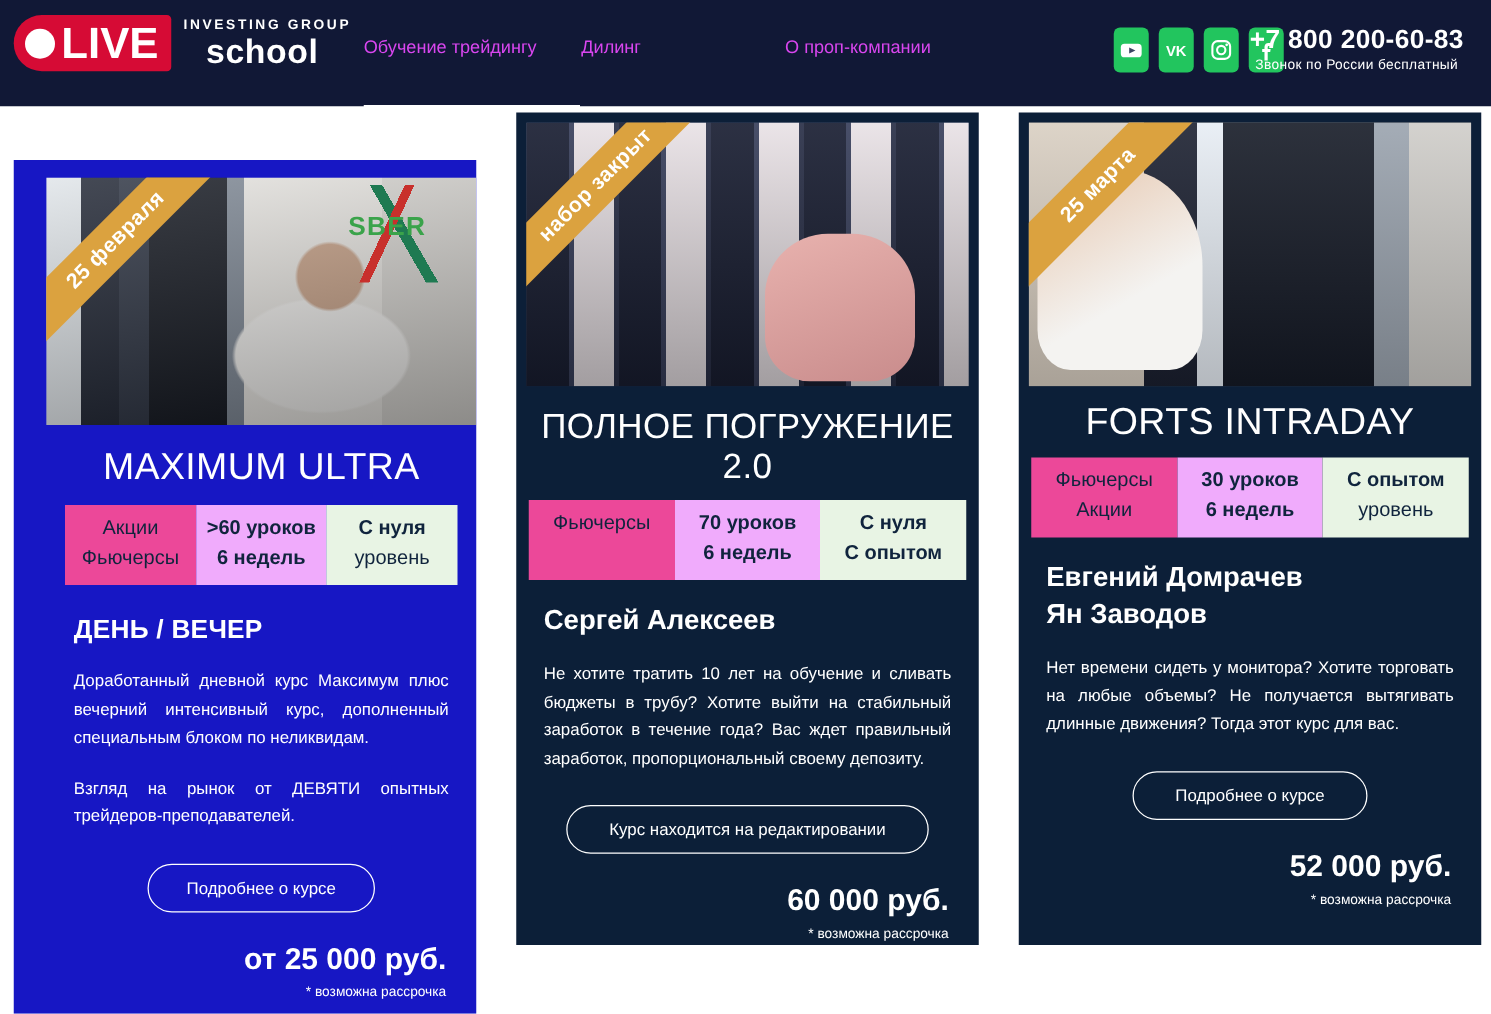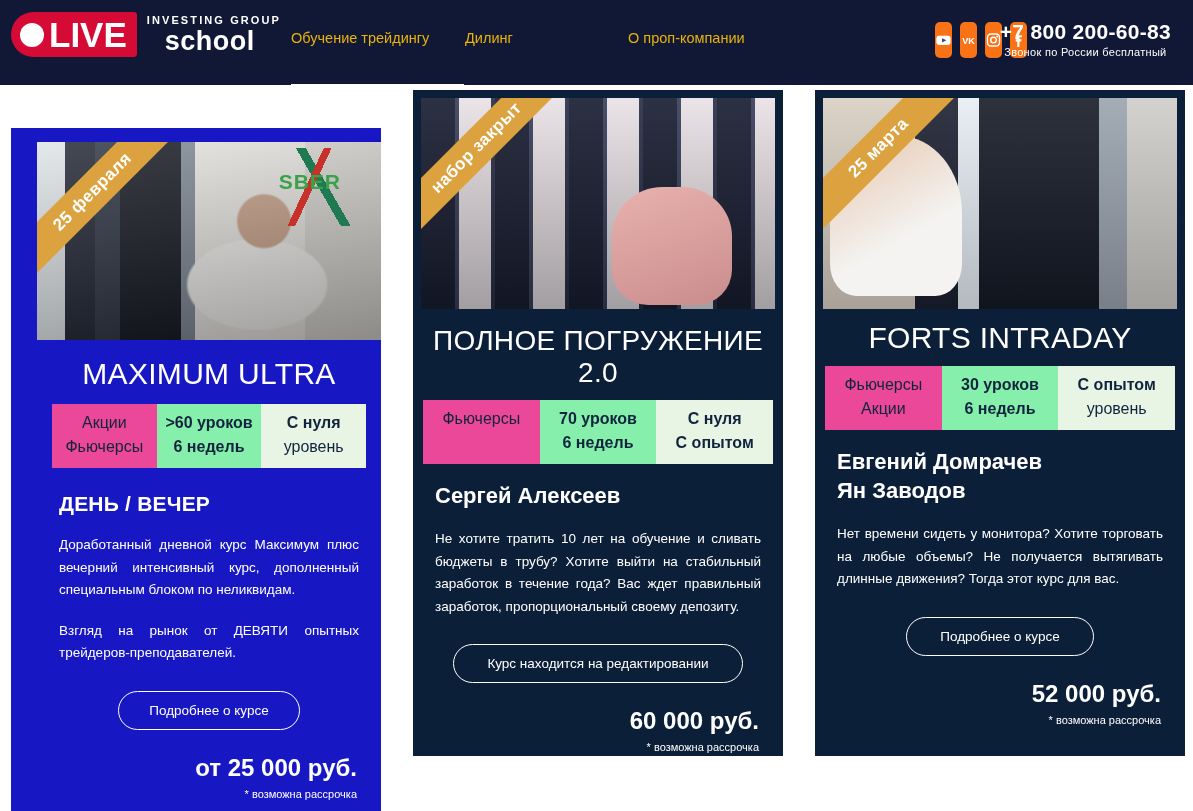--- a/index.html
+++ b/index.html
@@ -40,36 +40,36 @@
     font-size: 11px; font-weight: bold; letter-spacing: 2.1px;
     line-height: 13px; display: block;
   }
   .logo-school {
     font-size: 27px; font-weight: bold; letter-spacing: 0.5px;
     line-height: 29px; display: block; margin-left: 18px;
   }
 
   .nav { position: absolute; left: 291px; top: 30px; display: flex; }
   .nav-item {
-    color: #eab308; font-size: 14.5px; white-space: nowrap;
+    color: #d946ef; font-size: 14.5px; white-space: nowrap;
     cursor: pointer; position: relative;
   }
   .nav-item + .nav-item { margin-left: 0; }
   .nav-i0 { width: 174px; }
   .nav-i1 { width: 163px; }
   .nav-i2 { width: auto; }
   .nav-underline {
     position: absolute; left: 291px; top: 84px;
     width: 173px; height: 3px; background: #ffffff;
   }
 
   .socials { position: absolute; right: 166px; top: 22px; display: flex; gap: 8px; }
   .soc {
-    width: 17px; height: 36px; border-radius: 5px;
-    background: #f97316; display: flex; align-items: center;
+    width: 28px; height: 36px; border-radius: 5px;
+    background: #22c55e; display: flex; align-items: center;
     justify-content: center; cursor: pointer;
   }
   .soc svg { display: block; }
 
   .phone-block { position: absolute; right: 22px; top: 20px; text-align: center; }
   .phone-num {
     color: #ffffff; font-size: 21px; font-weight: bold;
     letter-spacing: 0.3px; line-height: 24px; white-space: nowrap;
   }
   .phone-sub {
@@ -164,21 +164,21 @@
   .spec-row { display: flex; margin: 14px 0 0 0; }
   #card-0 .spec-row { margin: 13px 15px 0 15px; }
   #card-1 .spec-row { margin: 11px 10px 0 10px; }
   #card-2 .spec-row { margin: 11px 10px 0 10px; }
   .spec-cell {
     flex: 1; text-align: center; color: #10243d;
     font-size: 16px; line-height: 24px; padding: 7px 2px 9px 2px;
     font-weight: normal;
   }
   .spec-0 { background: #ec4899; }
-  .spec-1 { background: #86efac; }
+  .spec-1 { background: #f0abfc; }
   .spec-2 { background: #e8f4e4; }
   .spec-line { display: block; }
   .spec-line.bold { font-weight: bold; }
 
   .card-body { padding: 0 22px; }
   #card-0 .card-body { padding: 0 22px; }
 
   .subtitle {
     color: #ffffff; font-weight: bold; letter-spacing: 0.2px;
   }

